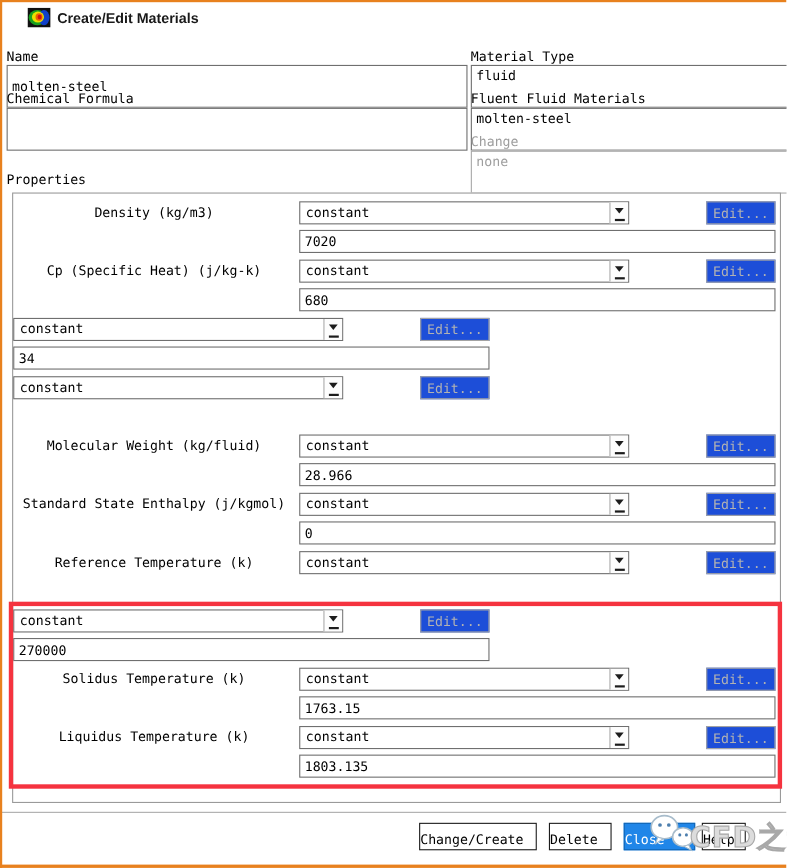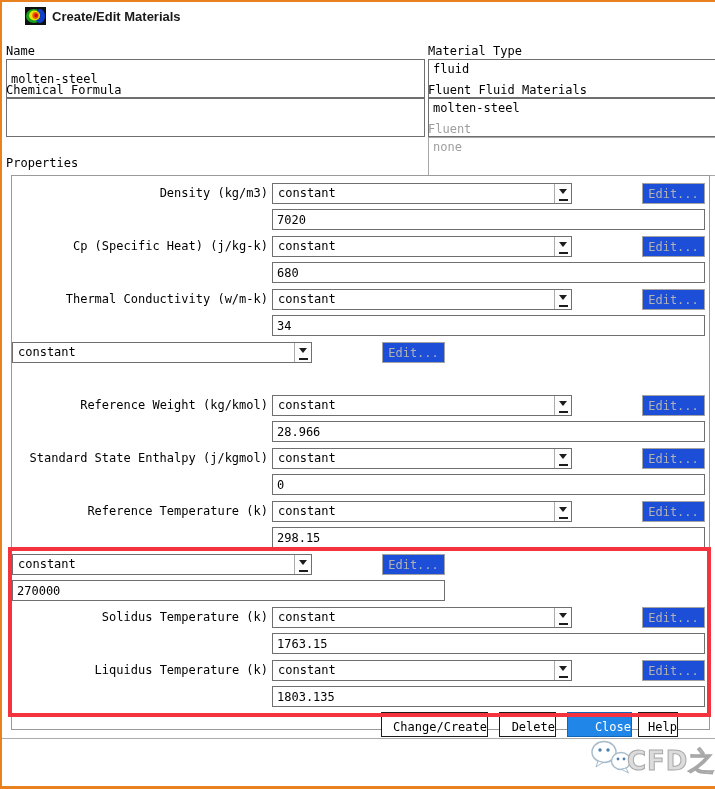--- a/index.html
+++ b/index.html
@@ -29,42 +29,42 @@
   .fld{position:absolute;border:1px solid #6f6f6f;background:#fff;height:39px;
     padding:2px 4px;white-space:nowrap;overflow:hidden}
   .fld.disabled{color:#9e9e9e;border-color:#a8a8a8}
   input.fld{font-family:"DejaVu Sans Mono",monospace;font-size:12px;color:#000;outline:none}
 
   
   .props-box{position:absolute;left:11px;top:175px;width:699px;height:555px;
     border:1px solid #9a9a9a;background:#fff}
   .prop-rows{padding-top:7px}
   .prop-row{display:grid;grid-template-columns:256px 1fr;column-gap:4px;height:53px}
-  .prop-label{text-align:right;padding-top:3px;white-space:nowrap;overflow:hidden}
+  .prop-label{text-align:center;padding-top:3px;white-space:nowrap;overflow:hidden}
   .prop-controls{position:relative}
   .combo{position:absolute;left:0;top:0;width:300px;height:21px;border:1px solid #6f6f6f;
     background:#fff;cursor:default}
   .combo-text{position:absolute;left:5px;top:2px;white-space:nowrap}
   .combo-arrow{position:absolute;right:0;top:0;width:17px;height:19px;border-left:1px solid #ababab;
     display:flex;flex-direction:column;align-items:center;justify-content:center;gap:1px;background:#fdfdfd}
   .combo-arrow .tri{width:0;height:0;border:4px solid transparent;border-top:5px solid #1c1c1c;margin-top:3px}
   .combo-arrow .bar{width:9px;height:2px;background:#1c1c1c}
   .edit-btn{position:absolute;left:370px;top:0;width:63px;height:21px;background:#1d4ed8;
     border:1px solid #a3a3a3;color:var(--disabled);font-family:"DejaVu Sans Mono",monospace;font-size:12px}
   .value-input{position:absolute;left:0;top:26px;width:433px;height:21px}
 
   
   .red-box{position:absolute;left:8px;top:547px;width:703px;height:170px;
     border:4px solid var(--highlight);z-index:20;pointer-events:none}
 
   .separator{position:absolute;left:0;top:738px;width:715px;height:1px;background:#ababab}
 
   
-  .btn{position:absolute;top:712px;height:25px;background:#fff;border:1px solid #1c1c1c;
-    font-family:"DejaVu Sans Mono",monospace;font-size:12px;color:#000;text-align:right;padding-top:4px}
+  .btn{position:absolute;top:748px;height:25px;background:#fff;border:1px solid #1c1c1c;
+    font-family:"DejaVu Sans Mono",monospace;font-size:12px;color:#000;text-align:left;padding-top:4px}
   .btn-change{left:381px;width:107px}
   .btn-delete{left:499px;width:57px}
   .btn-close{left:567px;width:65px;background:var(--close-blue);border-color:#1266b5;color:#fff}
   .btn-help{left:638px;width:40px}
 
   
   .wm-icon{position:absolute;left:590px;top:739px;z-index:60}
   .wm-text{position:absolute;left:627px;top:744px;z-index:60;
     font-family:"DejaVu Sans",sans-serif;font-size:26px;font-weight:bold;
     color:#dcdcdc;-webkit-text-stroke:1px #a8a8a8;letter-spacing:1px;white-space:nowrap}
@@ -97,21 +97,21 @@
   <div class="lbl" style="left:428px;top:44px">Material Type</div>
   <div class="fld" style="left:428px;top:59px;width:292px">
     <span>fluid</span>
   </div>
 
   <div class="lbl" style="left:428px;top:83px">Fluent Fluid Materials</div>
   <div class="fld" style="left:428px;top:98px;width:292px">
     <span>molten-steel</span>
   </div>
 
-  <div class="lbl disabled" style="left:428px;top:122px">Fluent</div>
+  <div class="lbl disabled" style="left:428px;top:122px">Change</div>
   <div class="fld disabled" style="left:428px;top:137px;width:292px">
     <span>none</span>
   </div>
 
   <div class="lbl" style="left:6px;top:156px">Properties</div>
   <div class="props-box">
     <div class="prop-rows" id="prop-rows">
   <div class="prop-row">
     <div class="prop-label">Density (kg/m3)</div>
     <div class="prop-controls">
@@ -136,21 +136,20 @@
                 <i class="tri"></i>
                 <i class="bar"></i>
               </span>
       </div>
       <button class="edit-btn">Edit...</button>
       <input class="fld value-input" value="680" style="">
     </div>
   </div>
 
   <div class="prop-row">
-    <div class="prop-label">Thermal Conductivity (w/m-k)</div>
     <div class="prop-controls">
       <div class="combo">
         <span class="combo-text">constant</span>
         <span class="combo-arrow">
                 <i class="tri"></i>
                 <i class="bar"></i>
               </span>
       </div>
       <button class="edit-btn">Edit...</button>
       <input class="fld value-input" value="34" style="">
@@ -164,21 +163,21 @@
         <span class="combo-arrow">
                 <i class="tri"></i>
                 <i class="bar"></i>
               </span>
       </div>
       <button class="edit-btn">Edit...</button>
     </div>
   </div>
 
   <div class="prop-row">
-    <div class="prop-label">Reference Weight (kg/kmol)</div>
+    <div class="prop-label">Molecular Weight (kg/fluid)</div>
     <div class="prop-controls">
       <div class="combo">
         <span class="combo-text">constant</span>
         <span class="combo-arrow">
                 <i class="tri"></i>
                 <i class="bar"></i>
               </span>
       </div>
       <button class="edit-btn">Edit...</button>
       <input class="fld value-input" value="28.966" style="">
@@ -204,21 +203,20 @@
     <div class="prop-label">Reference Temperature (k)</div>
     <div class="prop-controls">
       <div class="combo">
         <span class="combo-text">constant</span>
         <span class="combo-arrow">
                 <i class="tri"></i>
                 <i class="bar"></i>
               </span>
       </div>
       <button class="edit-btn">Edit...</button>
-      <input class="fld value-input" value="298.15" style="">
     </div>
   </div>
 
   <div class="prop-row">
     <div class="prop-controls">
       <div class="combo">
         <span class="combo-text">constant</span>
         <span class="combo-arrow">
                 <i class="tri"></i>
                 <i class="bar"></i>

